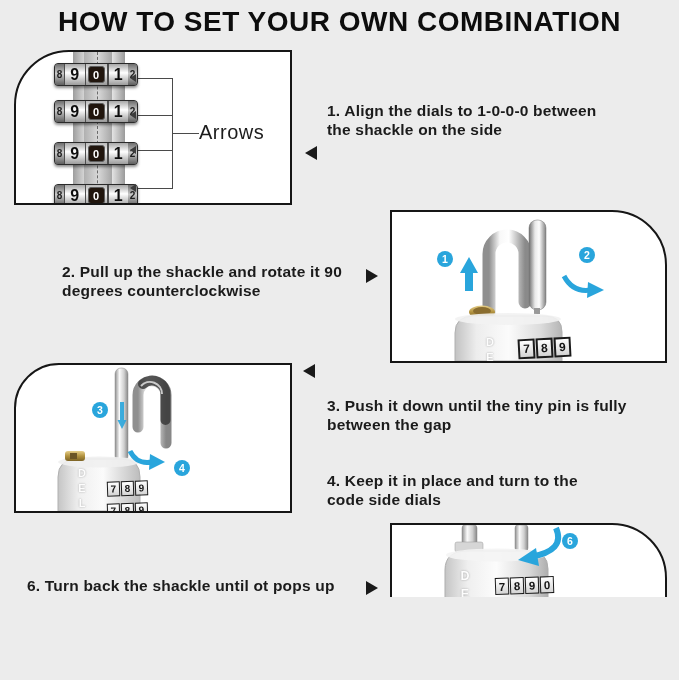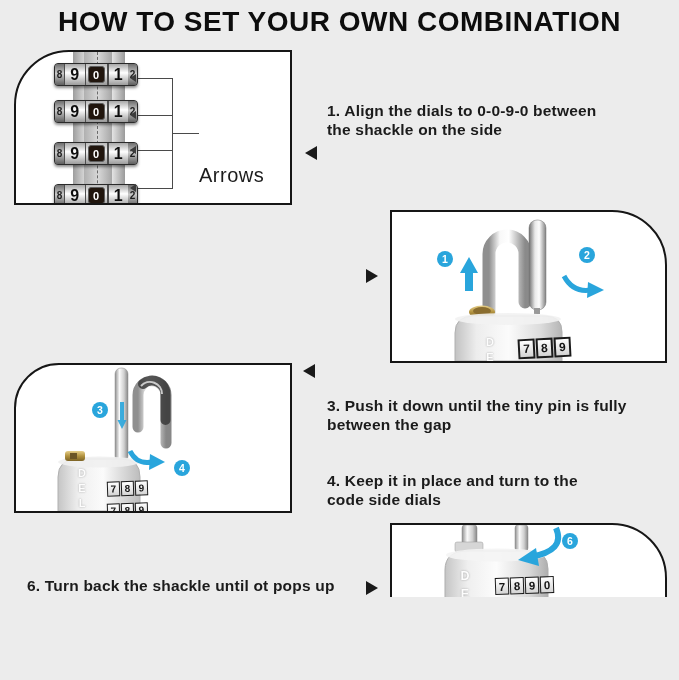--- a/index.html
+++ b/index.html
@@ -45,21 +45,21 @@
               background:linear-gradient(180deg,#a8a8a8,#ffffff 42%,#9c9c9c); }
   .seg.win  { width:21px; border-left:1px solid #4e4e4e; border-right:1px solid #4e4e4e;
               background:linear-gradient(180deg,#bbbbbb,#eeeeee 40%,#999999); }
   .win-in { width:15px; height:15px; background:#20150d; border:1px solid #5e5e5e;
             border-radius:3px; color:#ffffff; font-size:11px; font-weight:700;
             display:flex; align-items:center; justify-content:center; }
   .bl { position:absolute; background:#4a4a4a; z-index:1; }
   .tick { position:absolute; width:0; height:0; border-top:4px solid transparent;
           border-bottom:4px solid transparent; border-right:6px solid #3b3b3b; z-index:3; }
   .arrows-label { position:absolute; left:183px; top:69px; font-size:20px;
-          font-weight:400; color:#1c1c1c; letter-spacing:0.5px;margin-top:43px; }
+          font-weight:400; color:#1c1c1c; letter-spacing:0.5px; }
 
   
   .lock-svg { position:absolute; left:0; top:0; width:100%; height:100%; z-index:1; }
   .badge { position:absolute; width:16px; height:16px; border-radius:50%;
            background:#29a5dc; color:#ffffff; font-size:10.5px; font-weight:700;
            display:flex; align-items:center; justify-content:center; z-index:4; }
   .brandv { position:absolute; writing-mode:vertical-rl; text-orientation:upright;
             color:#fdfdfd; font-weight:700; text-shadow:0 0 2px #9e9e9e; z-index:3; }
   .dialrow { position:absolute; display:flex; gap:1px; z-index:2; }
   .dbox { background:linear-gradient(180deg,#ffffff,#d4d4d4); border:2px solid #1b1b1b;
@@ -128,21 +128,21 @@
     <div class="bl" style="left:120px; top:63px;  width:37px; height:1px"></div>
     <div class="bl" style="left:120px; top:98px;  width:37px; height:1px"></div>
     <div class="bl" style="left:120px; top:136px; width:37px; height:1px"></div>
     <div class="bl" style="left:156px; top:26px;  width:1px;  height:111px"></div>
     <div class="bl" style="left:157px; top:81px;  width:26px; height:1px"></div>
 
     <div class="arrows-label">Arrows</div>
   </div>
 
   <div class="step" style="left:327px; top:101px">
-    <div>1. Align the dials to 0-0-9-0 between</div>
+    <div>1. Align the dials to 1-0-0-0 between</div>
     <div>the shackle on the side</div>
   </div>
   <div class="ptr ptr-left" style="left:305px; top:146px"></div>
 
   <div class="panel p2">
     <svg class="lock-svg" viewBox="0 0 273 149">
       <defs>
         <linearGradient id="shk2" x1="0" y1="0" x2="1" y2="0">
           <stop offset="0" stop-color="#8f8f8f"></stop>
             <stop offset="0.3" stop-color="#f8f8f8"></stop>
@@ -184,20 +184,22 @@
     <div class="dialrow" style="left:126px; top:126px; transform:rotate(-3deg)">
       <span class="dbox d2box">7</span>
       <span class="dbox d2box">8</span>
       <span class="dbox d2box">9</span>
     </div>
     <div class="badge" style="left:45px; top:39px">1</div>
     <div class="badge" style="left:187px; top:35px">2</div>
   </div>
 
   <div class="step" style="left:62px; top:262px">
+    <div>2. Pull up the shackle and rotate it 90</div>
+    <div>degrees counterclockwise</div>
   </div>
   <div class="ptr ptr-right" style="left:366px; top:269px"></div>
 
   <div class="panel p3">
     <svg class="lock-svg" viewBox="0 0 274 146">
       <defs>
         <linearGradient id="shk3" x1="0" y1="0" x2="1" y2="0">
           <stop offset="0" stop-color="#8f8f8f"></stop>
             <stop offset="0.35" stop-color="#fafafa"></stop>
           <stop offset="0.7" stop-color="#cfcfcf"></stop>

